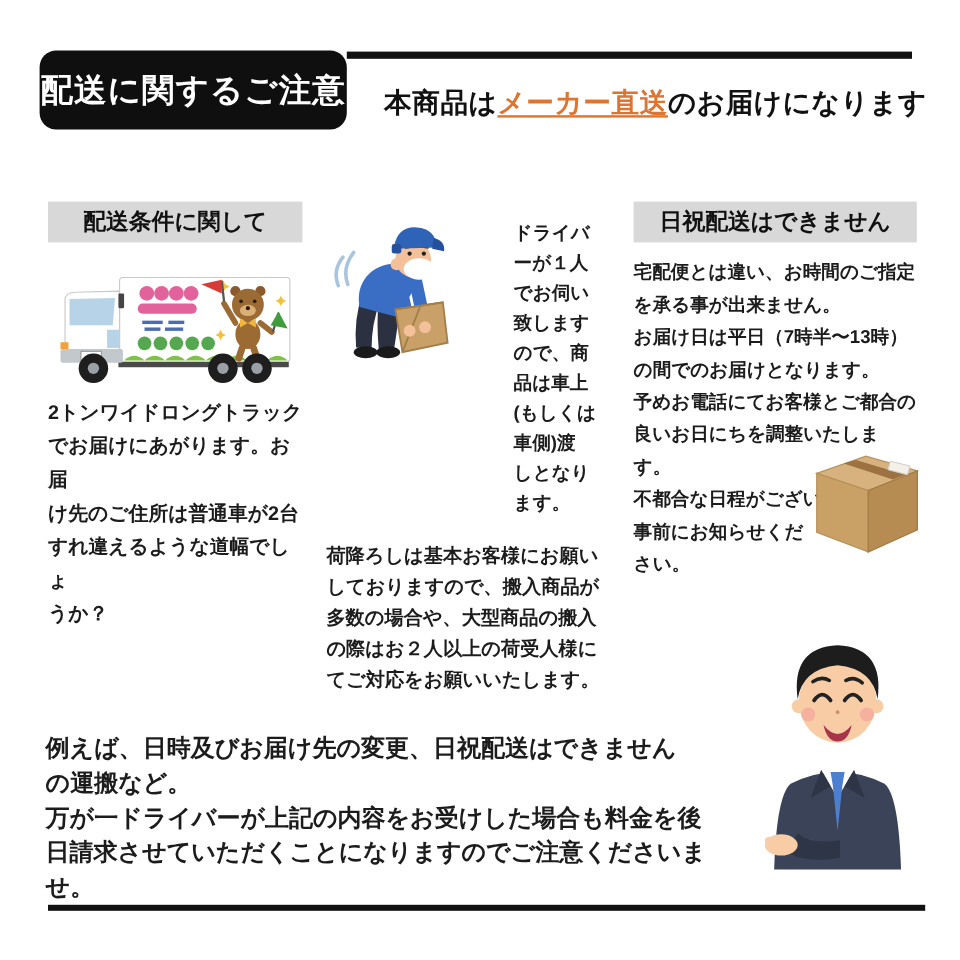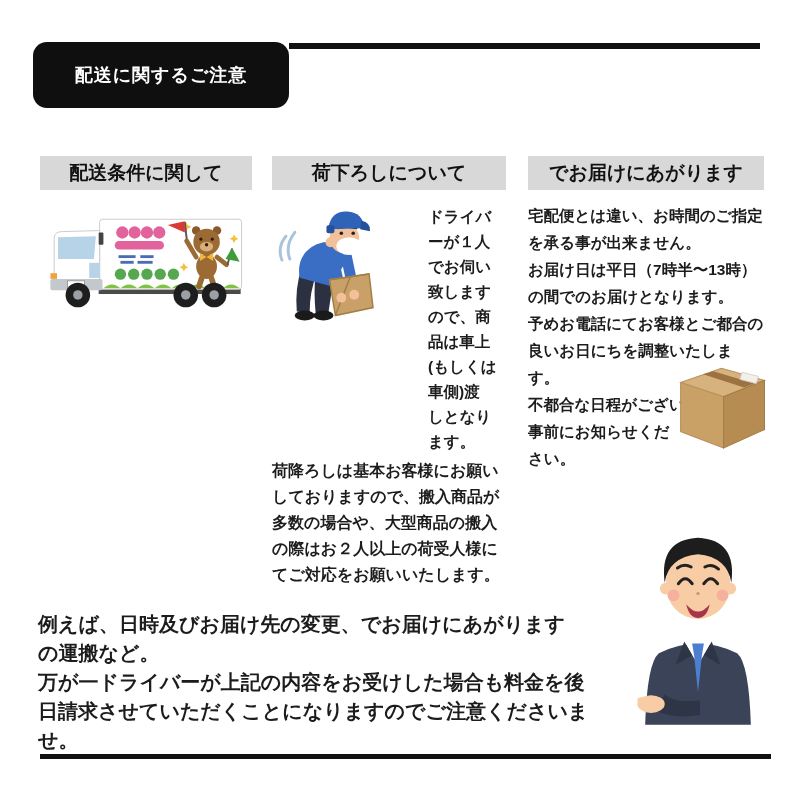--- a/index.html
+++ b/index.html
@@ -3,57 +3,60 @@
 <meta charset="utf-8">
 <style>
   html,body{margin:0;padding:0;background:#fff;}
   .page{position:relative;width:800px;height:800px;background:#ffffff;overflow:hidden;
         font-family:"Liberation Sans","DejaVu Sans",sans-serif;color:#1c1c1c;}
   .preline{white-space:pre-line;}
 
   
   .badge{position:absolute;left:33px;top:42px;width:256px;height:66px;background:#0f0f0f;
          border-radius:14px;display:flex;align-items:center;justify-content:center;
-         color:#ffffff;font-size:18px;font-weight:800;letter-spacing:1px;}
+         color:#ffffff;font-size:27px;font-weight:800;letter-spacing:1px;}
   .top-rule{position:absolute;left:289px;top:43px;width:471px;height:6px;background:#111;}
   .headline{position:absolute;left:320px;top:70px;font-size:23px;font-weight:800;
             letter-spacing:0.5px;color:#111;white-space:nowrap;}
   .headline .hl{color:#dd7430;text-decoration:underline;text-underline-offset:3px;}
 
   
-  .col{position:absolute;top:156px;}
+  .col{position:absolute;top:168px;}
   .col-1{left:40px;width:212px;}
   .col-2{left:272px;width:234px;}
   .col-3{left:528px;width:236px;}
   .col-header{height:34px;background:#d8d8d8;display:flex;align-items:center;
               justify-content:center;font-size:19px;font-weight:800;color:#111;}
   .truck-art{display:block;margin:16px auto 6px auto;width:208px;height:106px;}
   .col-body-1{font-size:16.5px;font-weight:800;line-height:28px;}
   .media-row{display:flex;gap:4px;margin-top:12px;align-items:flex-start;}
   .worker-art{width:104px;height:122px;flex:none;}
   .beside-text{font-size:15.5px;font-weight:800;line-height:25px;padding-top:2px;margin-left:48px;}
-  .col-body-2{margin-top:4px;font-size:16px;font-weight:800;line-height:26px;}
+  .col-body-2{margin-top:19px;font-size:16px;font-weight:800;line-height:26px;}
   .col-body-3{margin-top:12px;font-size:15.5px;font-weight:800;line-height:27px;}
   .box-art{position:absolute;right:-6px;top:204px;width:98px;height:90px;}
 
   
   .notes-1{position:absolute;left:38px;top:474px;font-size:20px;font-weight:800;line-height:31.5px;}
   .notes-2{position:absolute;left:38px;top:610px;font-size:20px;font-weight:800;line-height:29px;}
   .man-art{position:absolute;left:627px;top:524px;width:142px;height:230px;}
   .bottom-rule{position:absolute;left:40px;top:754px;width:731px;height:5px;background:#111;}
 </style>
 </head>
 <body>
 
 <div class="page">
 
   <div class="badge">
     <span>配送に関するご注意</span>
   </div>
   <div class="top-rule"></div>
+  <div class="headline">
+    <span>本商品は</span><span class="hl">メーカー直送</span><span>のお届けになります</span>
+  </div>
 
   <div class="col col-1">
     <div class="col-header">
       <span>配送条件に関して</span>
     </div>
     <svg class="truck-art" viewBox="0 0 210 112">
       <rect x="55" y="84" width="150" height="9" fill="#4a4a4a"></rect>
       <rect x="56" y="14" width="150" height="74" rx="3" fill="#ffffff" stroke="#c9c9c9"></rect>
       <circle cx="80" cy="28" r="6.5" fill="#e2639b"></circle>
         <circle cx="93" cy="28" r="6.5" fill="#e2639b"></circle>
@@ -97,26 +100,28 @@
       <rect x="4" y="77" width="55" height="12" rx="2" fill="#c3c8cc"></rect>
       <rect x="4" y="71" width="7" height="6" fill="#f0a23c"></rect>
       <rect x="22" y="79" width="18" height="8" fill="#fff" stroke="#999"></rect>
       <circle cx="33" cy="94" r="13" fill="#1e1e1e"></circle>
         <circle cx="33" cy="94" r="5" fill="#9aa0a5"></circle>
       <circle cx="147" cy="94" r="13" fill="#1e1e1e"></circle>
         <circle cx="147" cy="94" r="5" fill="#9aa0a5"></circle>
       <circle cx="177" cy="94" r="13" fill="#1e1e1e"></circle>
         <circle cx="177" cy="94" r="5" fill="#9aa0a5"></circle>
     </svg>
+    <div class="col-body-1 preline">2トンワイドロングトラック
+でお届けにあがります。お届
+け先のご住所は普通車が2台
+すれ違えるような道幅でしょ
+うか？</div>
   </div>
 
   <div class="col col-2">
-    <div class="col-header">
-      <span>荷下ろしについて</span>
-    </div>
     <div class="media-row">
       <svg class="worker-art" viewBox="0 0 105 122">
         <path d="M14 34 q-9 11 -4 24" stroke="#a9c4dd" stroke-width="3" fill="none" stroke-linecap="round"></path>
         <path d="M23 30 q-10 13 -5 27" stroke="#a9c4dd" stroke-width="3" fill="none" stroke-linecap="round"></path>
         <path d="M30 66 q-7 20 -5 44 l13 1 q0 -21 7 -39 Z" fill="#2c3142"></path>
         <path d="M44 70 q-2 20 0 41 l13 0 q2 -18 7 -36 Z" fill="#2c3142"></path>
         <ellipse cx="33" cy="114" rx="10" ry="5" fill="#1a1a1a"></ellipse>
         <ellipse cx="52" cy="114" rx="10" ry="5" fill="#1a1a1a"></ellipse>
         <path d="M78 42 Q48 34 34 50 Q25 61 28 76 L58 84 Q70 69 77 55 Z" fill="#3a6ec5"></path>
         <path d="M62 58 L70 94" stroke="#3a6ec5" stroke-width="11" stroke-linecap="round"></path>
@@ -143,41 +148,41 @@
     </div>
     <div class="col-body-2 preline">荷降ろしは基本お客様にお願い
 しておりますので、搬入商品が
 多数の場合や、大型商品の搬入
 の際はお２人以上の荷受人様に
 てご対応をお願いいたします。</div>
   </div>
 
   <div class="col col-3">
     <div class="col-header">
-      <span>でお届けにあがります</span>
+      <span>日祝配送はできません</span>
     </div>
     <div class="col-body-3 preline">宅配便とは違い、お時間のご指定
 を承る事が出来ません。
 お届け日は平日（7時半〜13時）
 の間でのお届けとなります。
 予めお電話にてお客様とご都合の
 良いお日にちを調整いたします。
 不都合な日程がございましたら、
 事前にお知らせくだ
 さい。</div>
     <svg class="box-art" viewBox="0 0 95 88">
       <polygon points="8,22 48,8 90,20 50,36" fill="#d7b27e" stroke="#b6925c" stroke-width="1"></polygon>
       <polygon points="8,22 50,36 50,86 8,70" fill="#c9a066" stroke="#b6925c" stroke-width="1"></polygon>
       <polygon points="50,36 90,20 90,68 50,86" fill="#b68c52" stroke="#a27c44" stroke-width="1"></polygon>
       <polygon points="30,14 40,11 80,23 70,27" fill="#9c7340"></polygon>
       <polygon points="68,12 84,16 82,23 66,19" fill="#f4f0e8" stroke="#ccc" stroke-width="0.8"></polygon>
     </svg>
   </div>
 
-  <div class="notes-2 preline">例えば、日時及びお届け先の変更、でお届けにあがります
+  <div class="notes-2 preline">例えば、日時及びお届け先の変更、日祝配送はできません
 の運搬など。
 万が一ドライバーが上記の内容をお受けした場合も料金を後
 日請求させていただくことになりますのでご注意くださいま
 せ。</div>
 
   <svg class="man-art" viewBox="0 0 140 235">
     <path d="M30 132 Q70 112 110 132 Q122 142 124 205 L16 205 Q18 142 30 132 Z" fill="#3b4358"></path>
     <path d="M56 120 L84 120 L70 144 Z" fill="#ffffff"></path>
     <path d="M64 122 L76 122 L74 134 L70 172 L66 134 Z" fill="#4d7fd0"></path>
     <path d="M56 120 L47 144 L64 134 Z" fill="#2e3547"></path>

